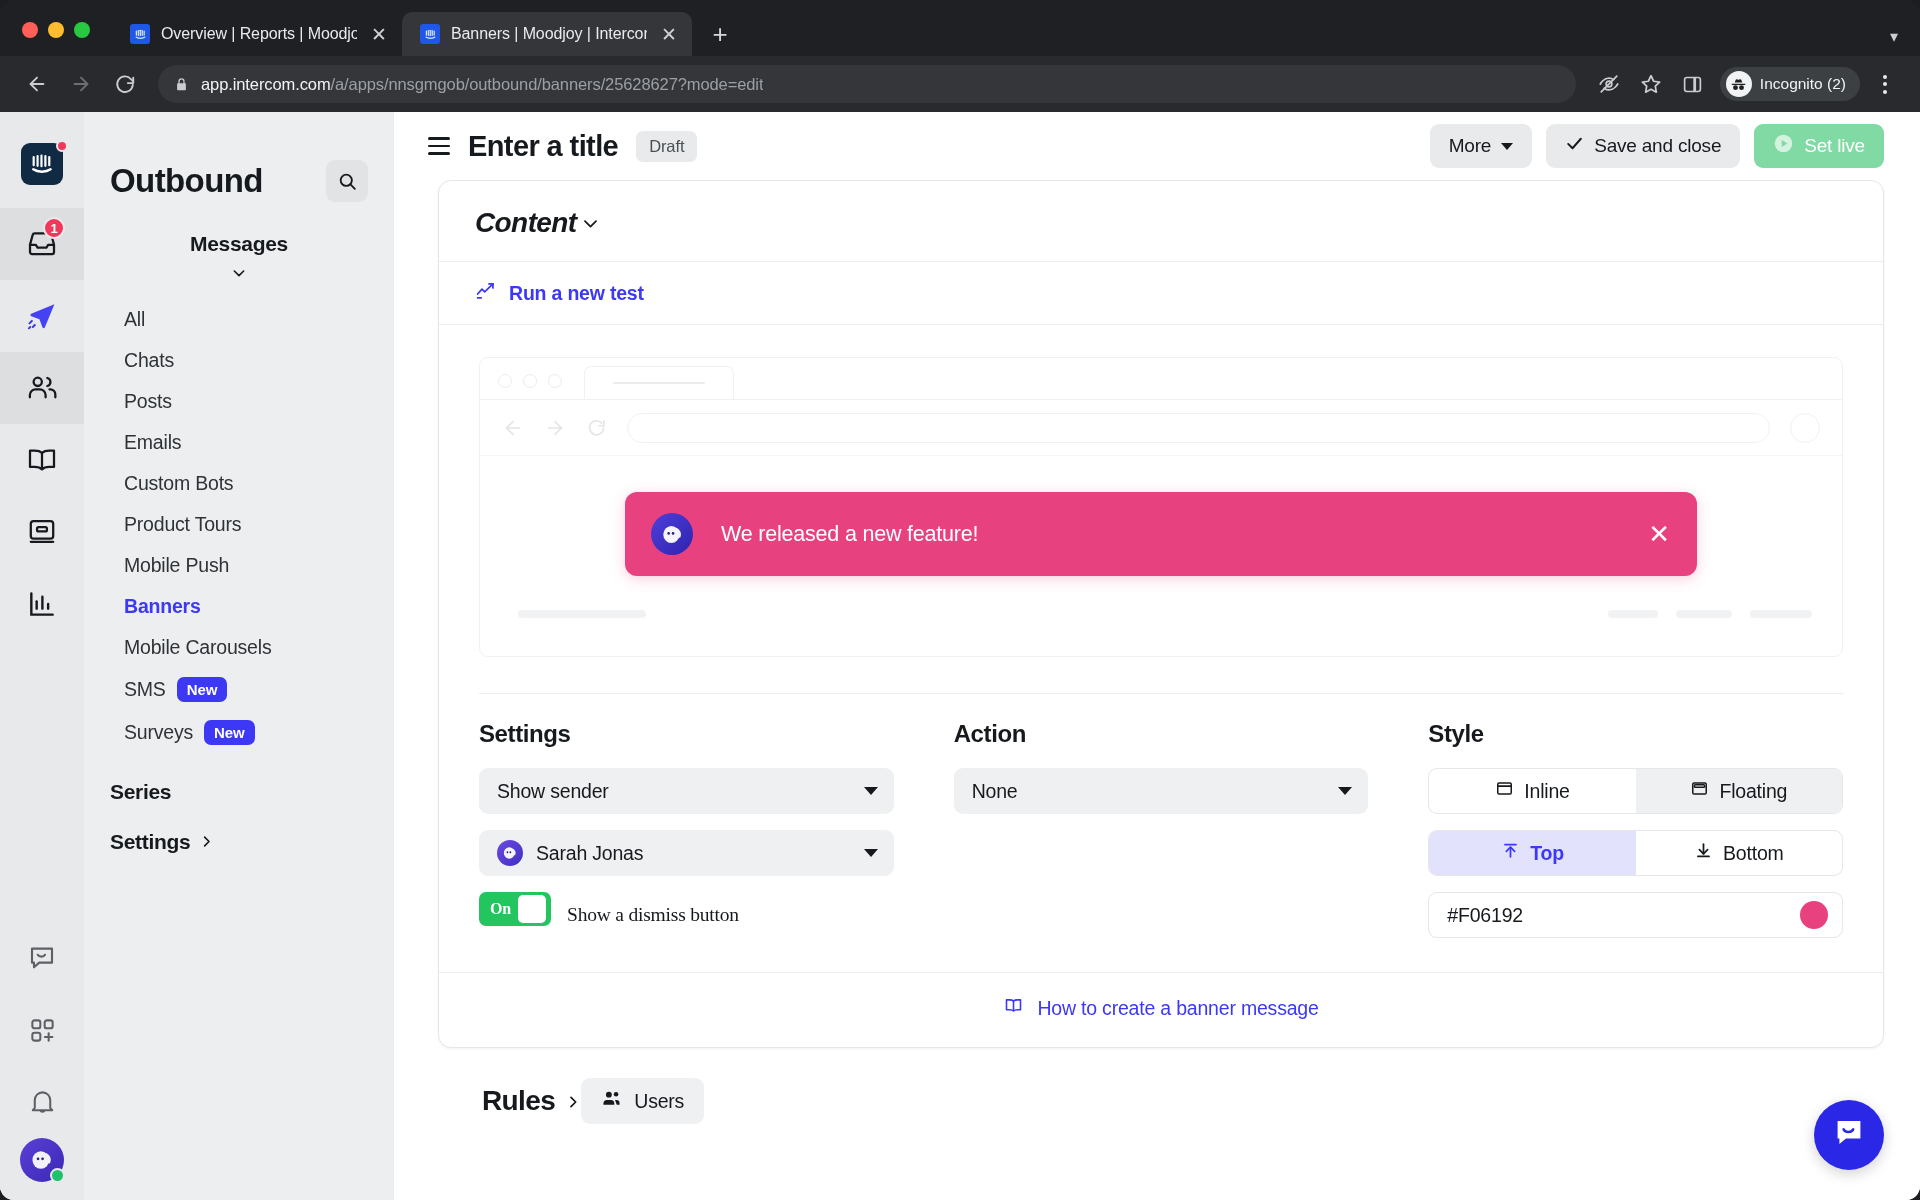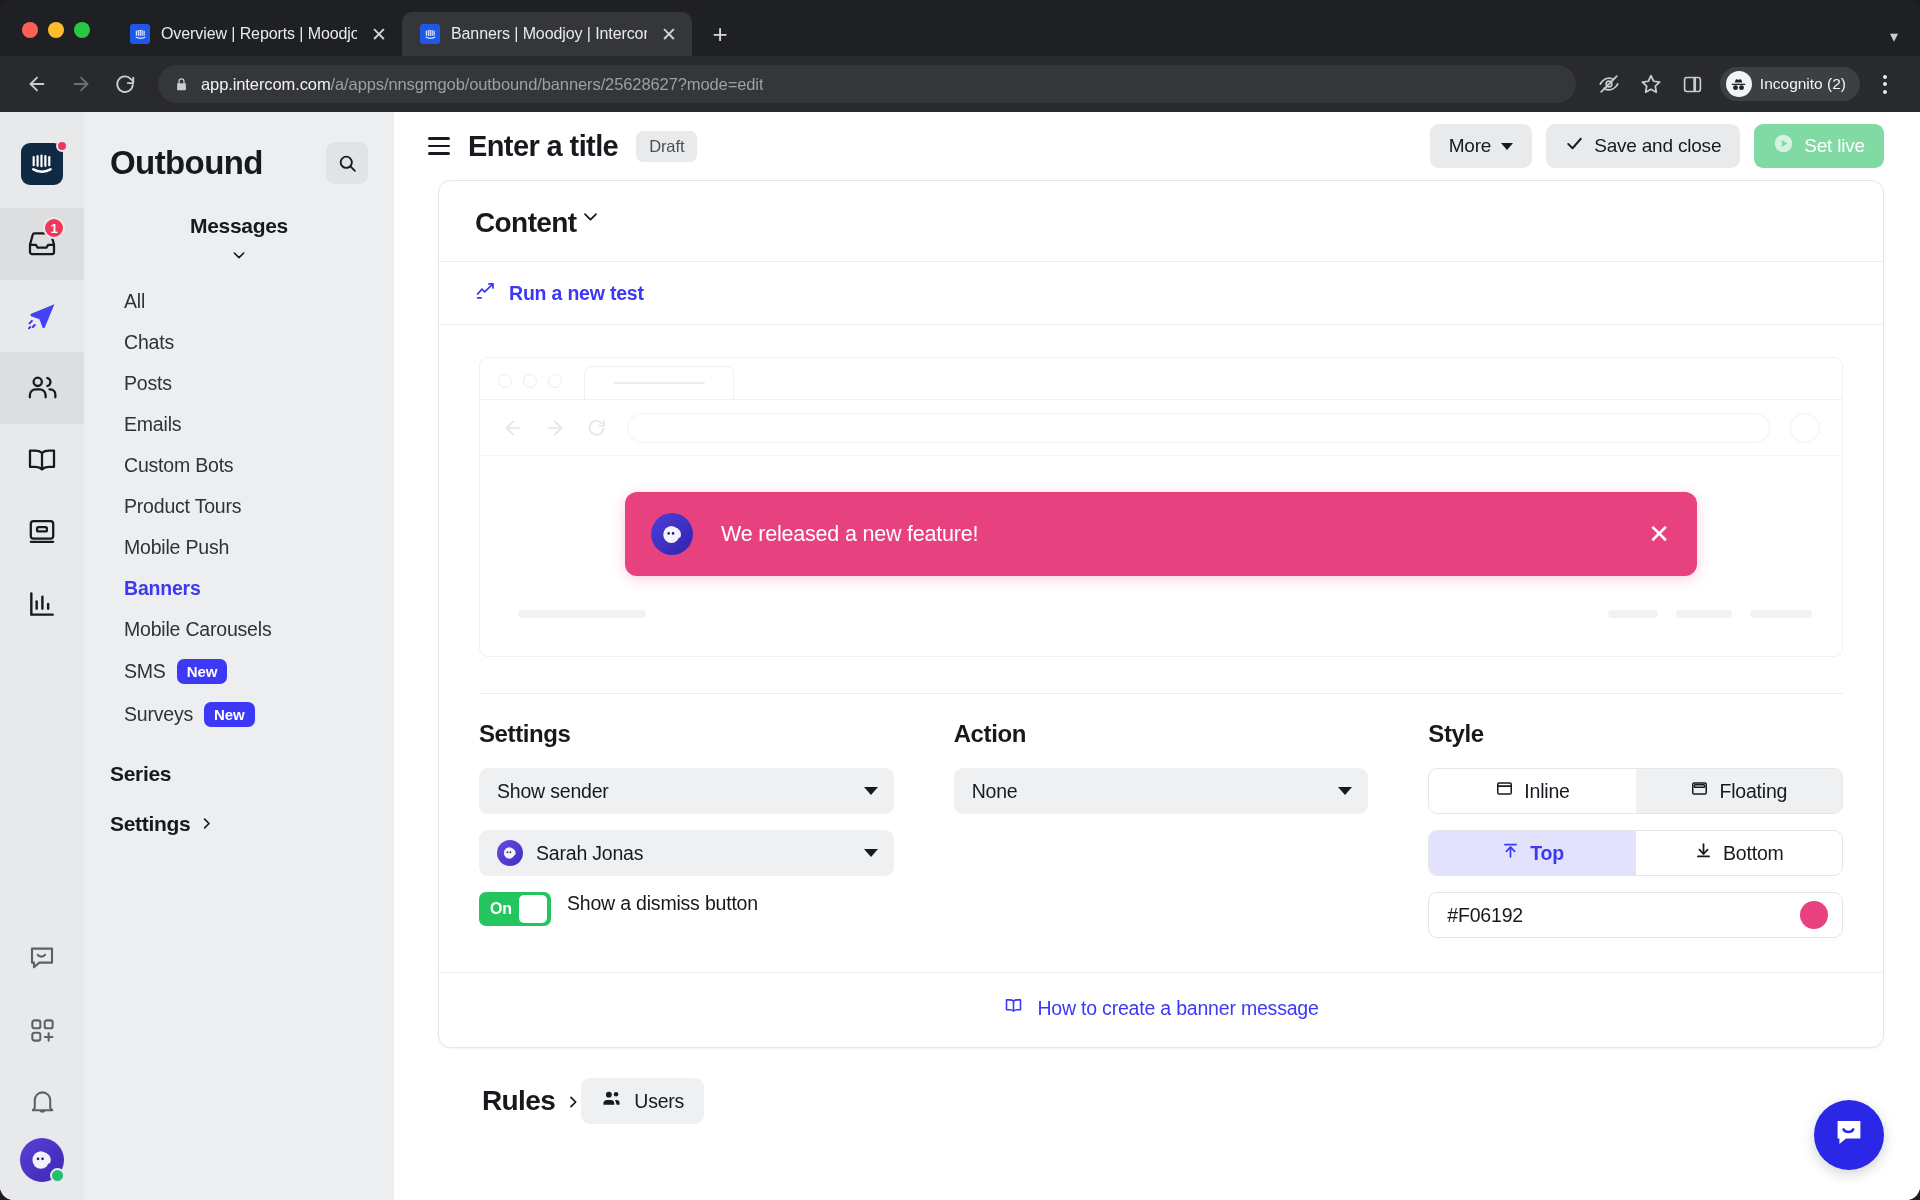--- a/index.html
+++ b/index.html
@@ -169,21 +169,21 @@
 
   
   .sidebar {
     width: 310px; background: #eceeef;
     flex: 0 0 310px;
     padding: 22px 0 0 0;
     position: relative;
   }
   .sb-head {
     display:flex; align-items:center; justify-content:space-between;
-    padding: 0 26px 0 26px; margin-top: 8px; margin-bottom: 30px;
+    padding: 0 26px 0 26px; margin-top: 26px; margin-bottom: 30px;
   }
   .sb-title { font-size: 33px; font-weight: 700; color:#16191d; letter-spacing:-0.6px;}
   .sb-search {
     width:42px;height:42px;border-radius:9px;background:#e1e3e5;
     display:flex;align-items:center;justify-content:center;color:#2c2f33;
   }
   .sb-group {
     display:flex;align-items:center;gap:9px;
     padding: 0 26px; margin-bottom: 14px; flex-direction: column;
   }
@@ -231,21 +231,21 @@
   .caret { width:0;height:0;border-left:6px solid transparent;border-right:6px solid transparent;border-top:7px solid currentColor;}
 
   .card-scroll { flex:1; overflow:hidden; padding: 0 36px 0 44px;}
   .card {
     background:#fff; border:1px solid #e4e6e8; border-radius:13px;
     box-shadow: 0 1px 3px rgba(16,24,40,.05);
     overflow:hidden;
   }
   .card-head {
     padding: 26px 36px 22px 36px;
-    display:flex; gap:4px;
+    display:flex; align-items:center; gap:4px;font-style:italic;
   }
   .card-head h2 { font-size:28px; font-weight:700; color:#16191d; letter-spacing:-0.6px;}
   .chev { color:#16191d; display:flex; }
 
   .test-row {
     border-top: 1px solid #ededef; border-bottom: 1px solid #ededef;
     padding: 18px 36px; display:flex; align-items:center; gap:13px;
   }
   .test-row span { color:#3c38f5; font-size:19.5px; font-weight:700; letter-spacing:-0.2px;}
 
@@ -295,21 +295,21 @@
     height: 46px; background:#eff0f1; border-radius:9px;
     display:flex;align-items:center; padding: 0 16px 0 18px;
     font-size:19.5px; color:#16191d; margin-bottom:16px; letter-spacing:-0.2px;
   }
   .select .dd { margin-left:auto; width:0;height:0;border-left:7px solid transparent;border-right:7px solid transparent;border-top:8px solid #16191d;}
   .select .sender-ava {
     width:26px;height:26px;border-radius:50%;margin-right:13px;
     background: linear-gradient(135deg,#6b4ae0,#3f2fc4);
     display:flex;align-items:center;justify-content:center; flex:0 0 auto;
   }
-  .toggle-row { display:flex; align-items:flex-start; gap:16px; margin-top:6px;}
+  .toggle-row { display:flex; align-items:flex-end; gap:16px; margin-top:6px;font-family:Liberation Serif, serif;}
   .toggle {
     width:72px;height:34px;border-radius:7px;background:#22c55e;
     display:flex;align-items:center; padding:3px; gap:0;
   }
   .toggle span { color:#fff;font-size:16px;font-weight:700; padding: 0 7px 0 8px; letter-spacing:-0.1px;}
   .toggle i { width:28px;height:28px;background:#fff;border-radius:5px; display:block;}
   .toggle-label { font-size:19.5px; color:#16191d; letter-spacing:-0.2px;}
 
   .seg {
     display:flex; height:46px; border:1px solid #e4e6e8; border-radius:9px; overflow:hidden;

